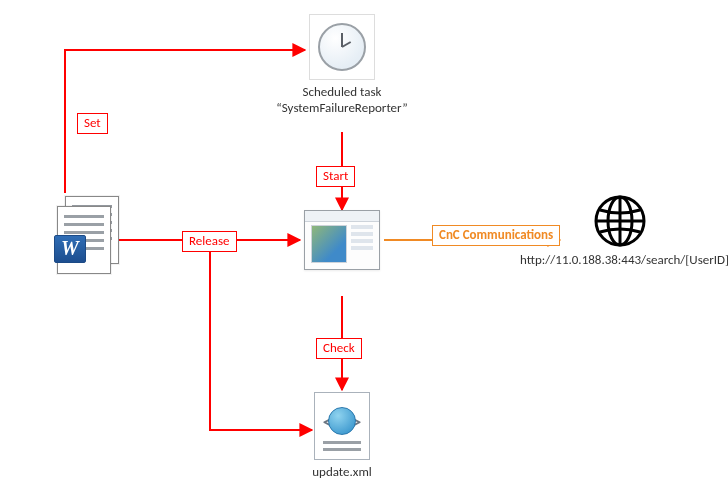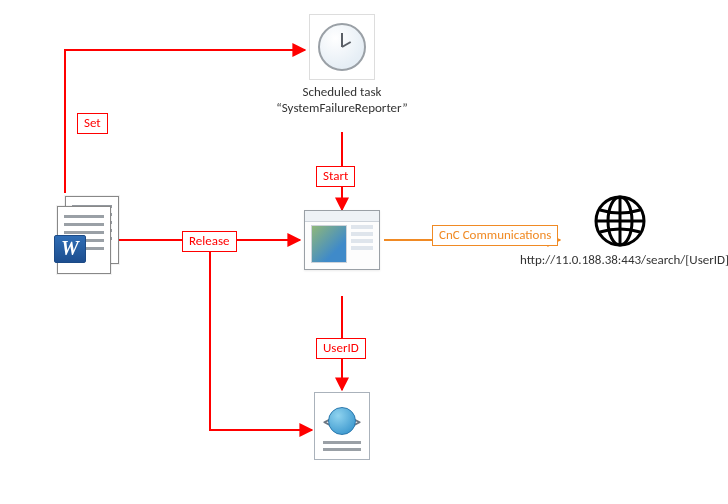--- a/index.html
+++ b/index.html
@@ -29,20 +29,21 @@
     background: #fff;
     color: #ff0000;
     font-size: 13px;
     padding: 2px 6px;
     text-align: center;
     line-height: 1.15;
   }
   .edge-label.orange {
     border-color: #f08a24;
     color: #f08a24;
+    font-weight: bold;
   }
   svg.conn {
     position: absolute;
     left: 0;
     top: 0;
     width: 728px;
     height: 504px;
     pointer-events: none;
   }
 
@@ -260,34 +261,35 @@
 
 <div class="node" style="left:292px; top:392px; width:100px;">
   <div class="xml-tile">
     <div class="brackets">&lt;&nbsp;&nbsp;&nbsp;&nbsp;&nbsp;&gt;</div>
     <div class="globe"></div>
     <div class="lines">
         <span></span>
         <span></span>
       </div>
   </div>
+  <div class="node-label">update.xml</div>
 </div>
 
 <div class="node" style="left:520px; top:194px; width:200px;">
   <div class="web-globe">
     <svg viewBox="0 0 54 54" width="54" height="54">
       <circle cx="27" cy="27" r="24" fill="none" stroke="#000" stroke-width="3"></circle>
       <ellipse cx="27" cy="27" rx="12" ry="24" fill="none" stroke="#000" stroke-width="3"></ellipse>
       <line x1="3" y1="27" x2="51" y2="27" stroke="#000" stroke-width="3"></line>
       <path d="M 7 16 Q 27 22 47 16" fill="none" stroke="#000" stroke-width="3"></path>
       <path d="M 7 38 Q 27 32 47 38" fill="none" stroke="#000" stroke-width="3"></path>
       <line x1="27" y1="3" x2="27" y2="51" stroke="#000" stroke-width="3"></line>
     </svg>
   </div>
   <div class="node-label">http://11.0.188.38:443/search/[UserID]</div>
 </div>
 
 <div class="edge-label" style="left:77px;  top:113px;">Set</div>
 <div class="edge-label" style="left:316px; top:166px;text-align:center;">Start</div>
 <div class="edge-label" style="left:182px; top:231px;">Release</div>
-<div class="edge-label" style="left:316px; top:338px;">UserID</div>
+<div class="edge-label" style="left:316px; top:338px;">Check</div>
 <div class="edge-label orange" style="left:432px; top:225px;">CnC
 Communications</div>
 
 </body></html>

